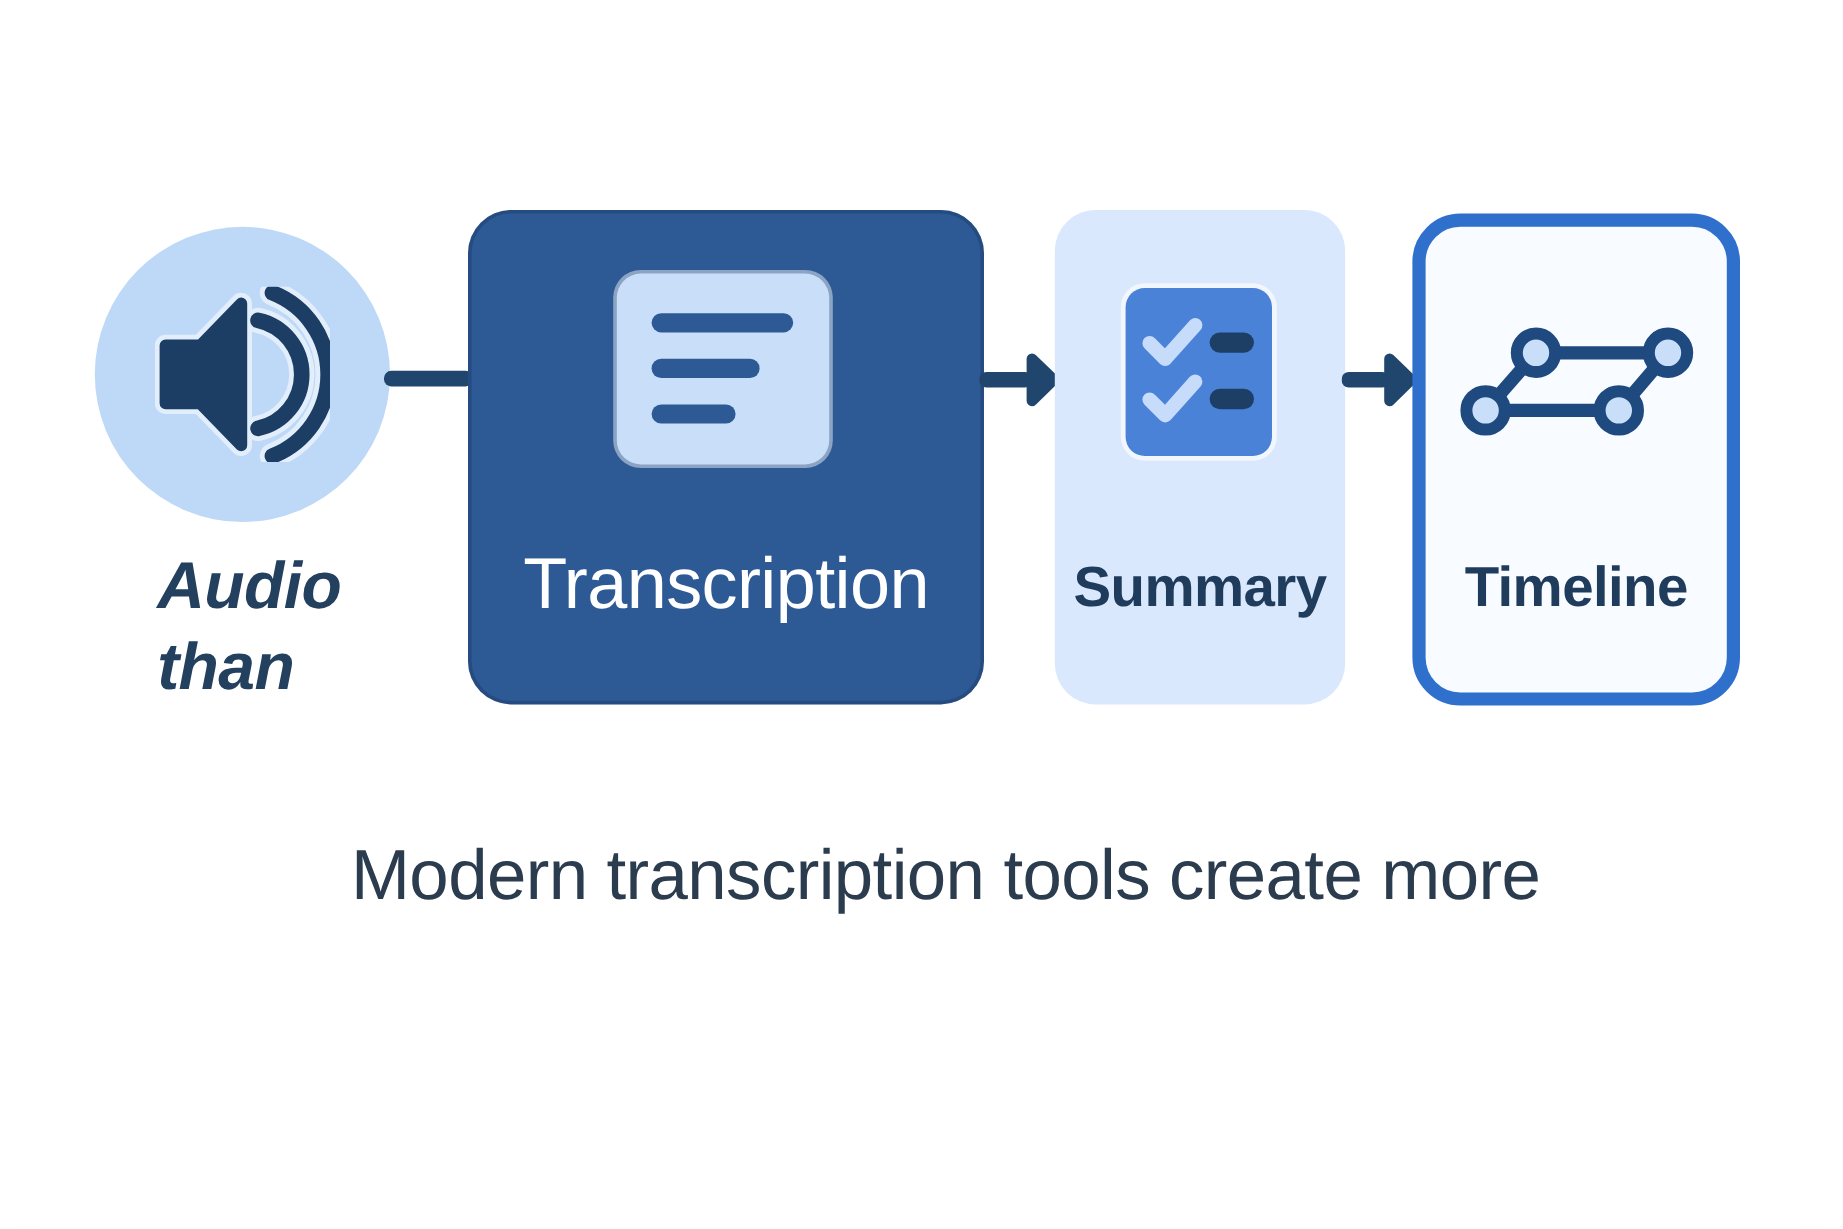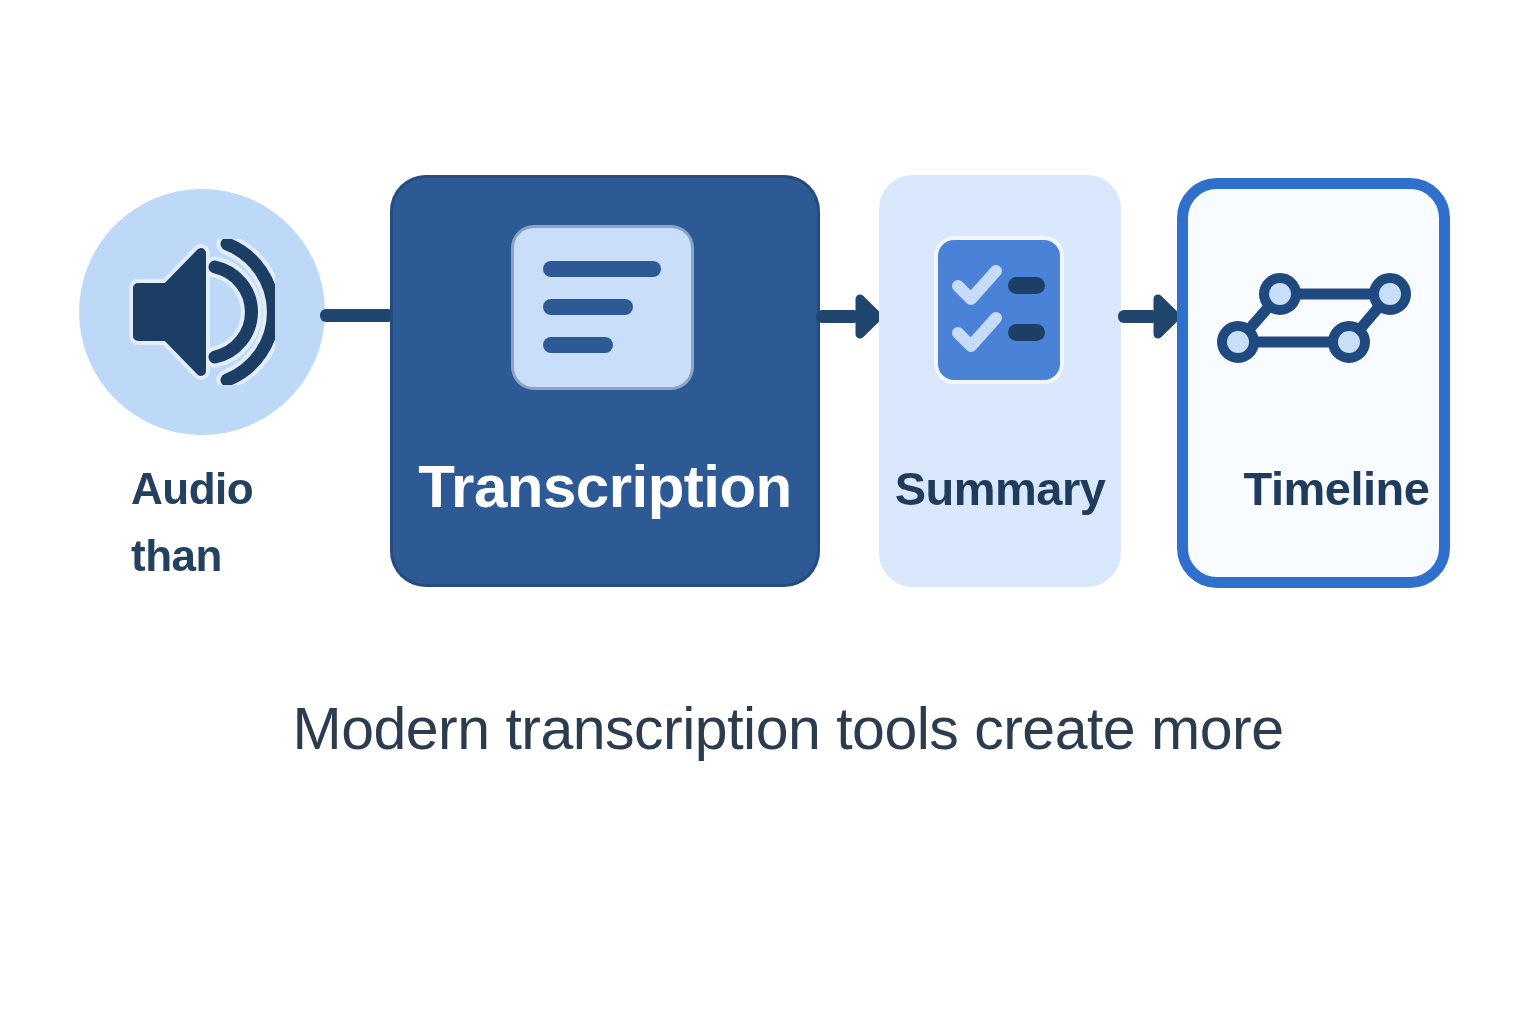--- a/index.html
+++ b/index.html
@@ -15,22 +15,23 @@
   .abs{position:absolute;}
 
   
   .audio-circle{
     left:79px;top:189px;width:246px;height:246px;border-radius:50%;
     background:#bed9f7;
     display:flex;align-items:center;justify-content:center;
   }
   .audio-label{
     left:131px;top:455px;width:260px;
-    font-size:44px;line-height:67px;font-weight:600;color:#24405f;
+    font-size:55px;line-height:67px;font-weight:600;color:#24405f;
     letter-spacing:-0.5px;
+    font-style:italic;
   }
   .audio-label span{display:block;}
 
   
   .connector{
     left:320px;top:309px;width:74px;height:13px;border-radius:6px;
     background:#21466d;
   }
 
   
@@ -45,21 +46,21 @@
     box-shadow:0 0 0 3px rgba(255,255,255,0.45);
   }
   .doc-bar{
     position:absolute;left:29px;height:16px;border-radius:8px;background:#2d5a94;
   }
   .doc-bar.b1{top:33px;width:118px;}
   .doc-bar.b2{top:71px;width:90px;}
   .doc-bar.b3{top:109px;width:70px;}
   .transcription-label{
     left:390px;top:450px;width:430px;text-align:center;
-    font-size:60px;line-height:74px;font-weight:700;color:#ffffff;
+    font-size:60px;line-height:74px;font-weight:400;color:#ffffff;
     letter-spacing:-0.5px;
   }
 
   
   .summary-box{
     left:879px;top:175px;width:242px;height:412px;border-radius:34px;
     background:#d9e8fc;
   }
   .checklist-icon{
     left:938px;top:240px;width:122px;height:140px;border-radius:16px;
@@ -75,21 +76,20 @@
   
   .timeline-box{
     left:1177px;top:178px;width:273px;height:410px;border-radius:40px;
     background:#f8fbff;border:11px solid #2f70cc;box-sizing:border-box;
   }
   .timeline-icon-wrap{left:1212px;top:268px;width:204px;height:116px;}
   .timeline-label{
     left:1177px;top:458px;width:273px;text-align:center;
     font-size:47px;line-height:62px;font-weight:600;color:#203c5c;
     letter-spacing:-0.5px;
-    padding-left:23px;
   }
 
   
   .arrow1{left:816px;top:291px;width:64px;height:50px;}
   .arrow2{left:1118px;top:291px;width:60px;height:50px;}
 
   
   .caption{
     left:0;top:693px;width:1536px;text-align:center;
     font-size:59px;line-height:73px;font-weight:500;color:#2b3c4f;

